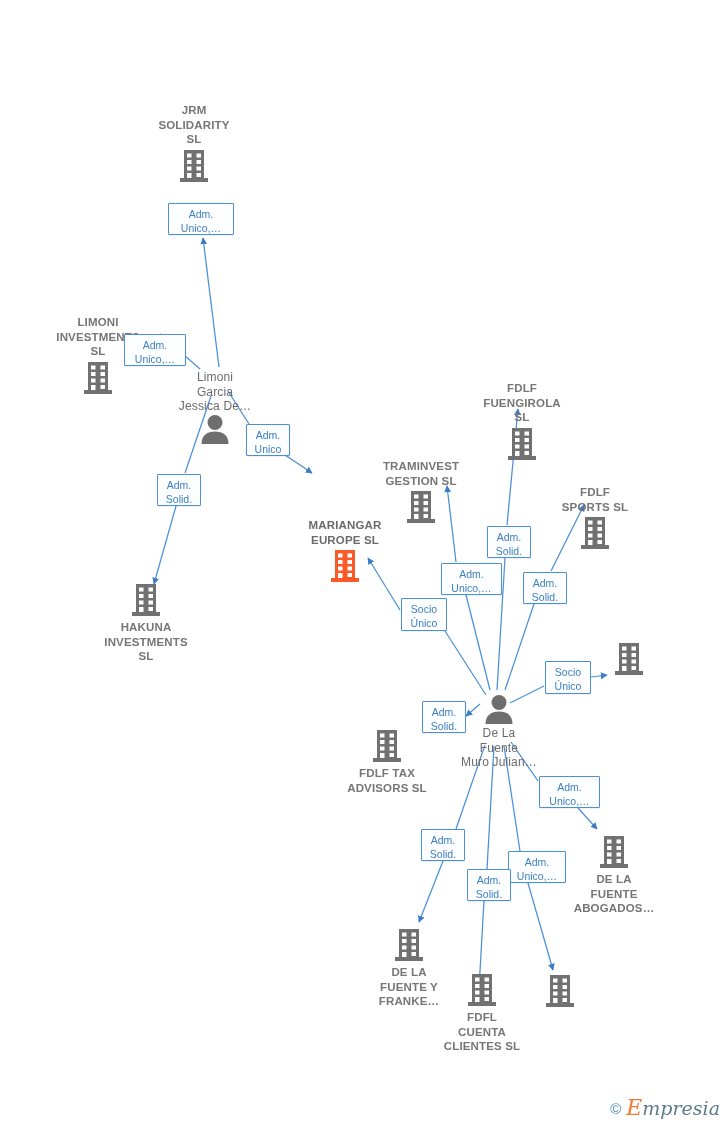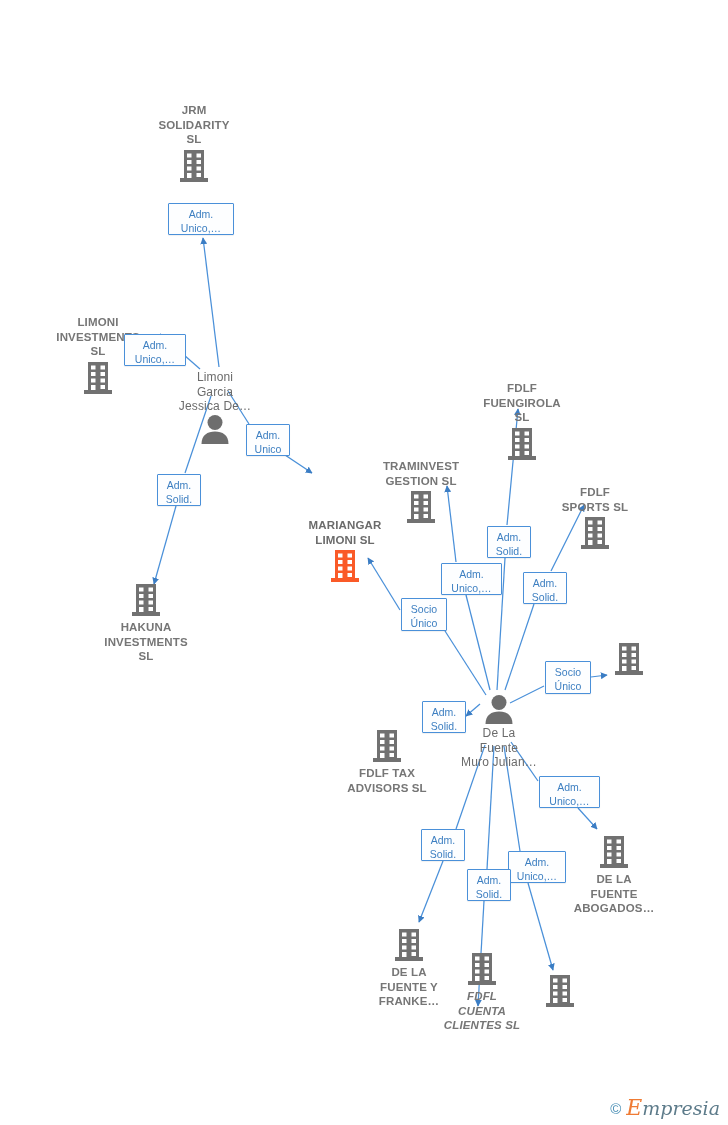--- a/index.html
+++ b/index.html
@@ -183,21 +183,21 @@
             <rect x="17.5" y="17.5" width="4.5" height="4" fill="#fff"></rect>
             <rect x="8" y="24" width="4.5" height="5" fill="#fff"></rect>
             <rect x="17.5" y="24" width="4.5" height="4" fill="#fff"></rect>
           </svg></span>
         <span class="caption">HAKUNA
 INVESTMENTS
 SL</span>
       </div>
       <div class="node company highlight cap-above" style="left: 345px; top: 501px;">
         <span class="caption">MARIANGAR
-LIMONI  SL</span>
+EUROPE  SL</span>
         <span class="glyph"><svg width="30" height="34" viewBox="0 0 30 34" xmlns="http://www.w3.org/2000/svg">
             <rect x="5" y="1" width="20" height="28" fill="#fa5a28"></rect>
             <rect x="1" y="29" width="28" height="4" fill="#fa5a28"></rect>
             <rect x="8" y="4.5" width="4.5" height="4" fill="#fff"></rect>
             <rect x="17.5" y="4.5" width="4.5" height="4" fill="#fff"></rect>
             <rect x="8" y="11" width="4.5" height="4" fill="#fff"></rect>
             <rect x="17.5" y="11" width="4.5" height="4" fill="#fff"></rect>
             <rect x="8" y="17.5" width="4.5" height="4" fill="#fff"></rect>
             <rect x="17.5" y="17.5" width="4.5" height="4" fill="#fff"></rect>
             <rect x="8" y="24" width="4.5" height="5" fill="#fff"></rect>
@@ -319,21 +319,21 @@
             <rect x="17.5" y="11" width="4.5" height="4" fill="#fff"></rect>
             <rect x="8" y="17.5" width="4.5" height="4" fill="#fff"></rect>
             <rect x="17.5" y="17.5" width="4.5" height="4" fill="#fff"></rect>
             <rect x="8" y="24" width="4.5" height="5" fill="#fff"></rect>
             <rect x="17.5" y="24" width="4.5" height="4" fill="#fff"></rect>
           </svg></span>
         <span class="caption">DE LA
 FUENTE Y
 FRANKE…</span>
       </div>
-      <div class="node company" style="left: 482px; top: 952px; font-style: italic;">
+      <div class="node company" style="left: 482px; top: 973px;">
         <span class="glyph"><svg width="30" height="34" viewBox="0 0 30 34" xmlns="http://www.w3.org/2000/svg">
             <rect x="5" y="1" width="20" height="28" fill="#717171"></rect>
             <rect x="1" y="29" width="28" height="4" fill="#717171"></rect>
             <rect x="8" y="4.5" width="4.5" height="4" fill="#fff"></rect>
             <rect x="17.5" y="4.5" width="4.5" height="4" fill="#fff"></rect>
             <rect x="8" y="11" width="4.5" height="4" fill="#fff"></rect>
             <rect x="17.5" y="11" width="4.5" height="4" fill="#fff"></rect>
             <rect x="8" y="17.5" width="4.5" height="4" fill="#fff"></rect>
             <rect x="17.5" y="17.5" width="4.5" height="4" fill="#fff"></rect>
             <rect x="8" y="24" width="4.5" height="5" fill="#fff"></rect>

